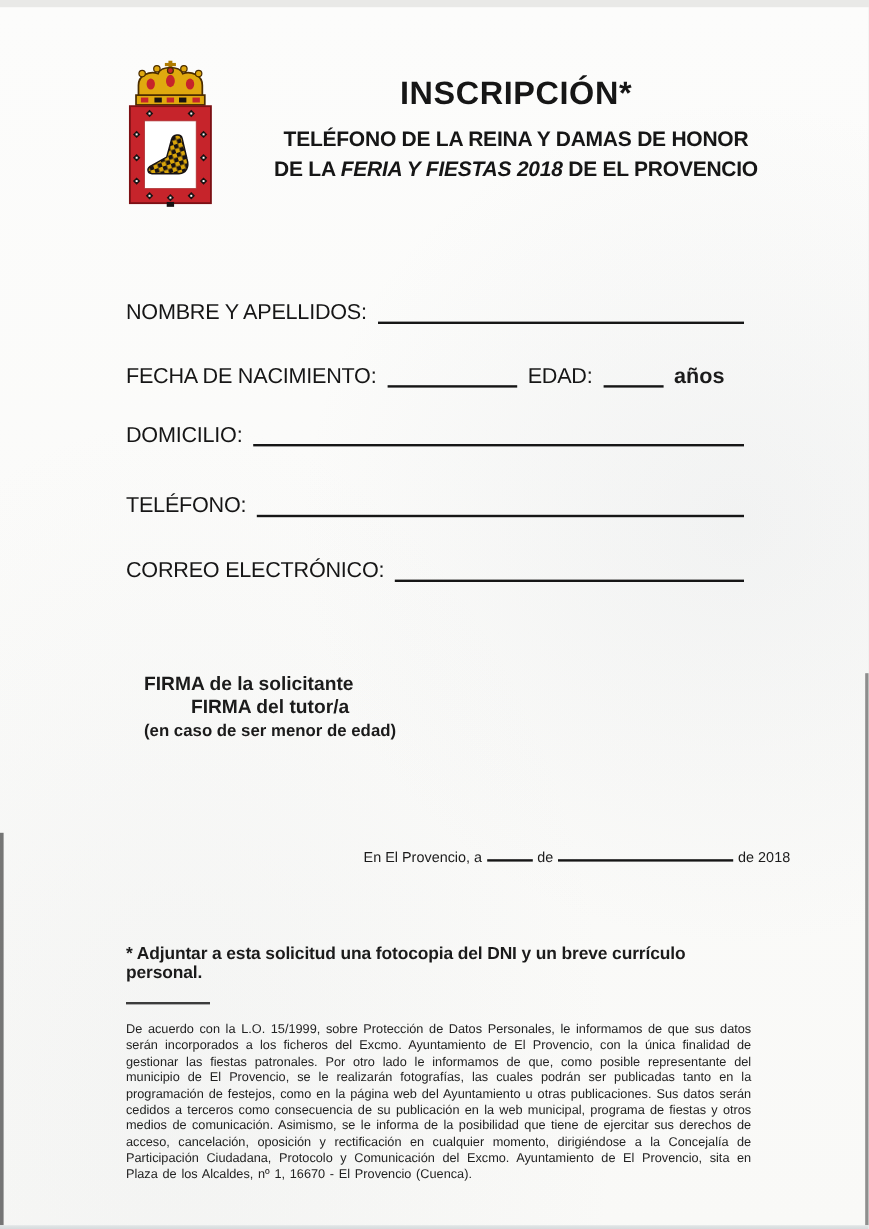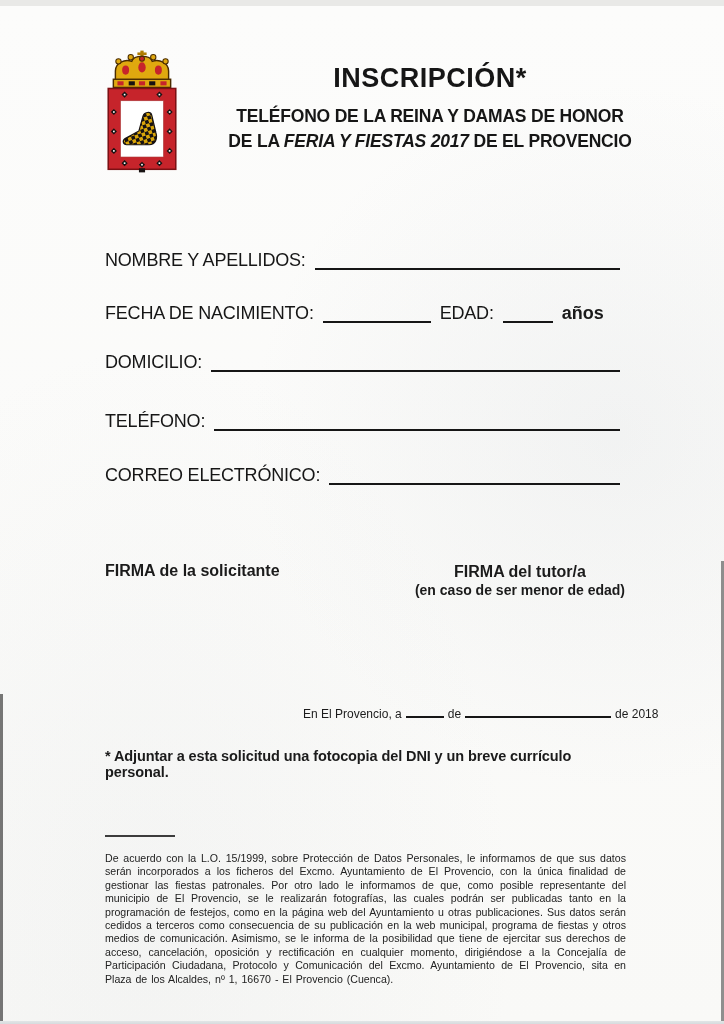--- a/index.html
+++ b/index.html
@@ -35,34 +35,34 @@
   .row{position:absolute;left:105px;width:515px;height:28px;display:flex;
     align-items:flex-end;gap:9px;}
   .lbl{font-size:18px;font-weight:normal;line-height:28px;white-space:nowrap;
     letter-spacing:-0.2px;color:#161616;}
   .uline{flex:1;border-bottom:2.3px solid #161616;margin-bottom:4px;height:0;}
   .uline.fw112{flex:none;width:108px;}
   .uline.fw52{flex:none;width:50px;}
   .row .tail{font-size:18px;font-weight:bold;line-height:28px;}
   .row1{top:240px;} .row2{top:293px;} .row3{top:342px;} .row4{top:401px;} .row5{top:455px;}
 
-  .sigrow{position:absolute;left:105px;top:556px;width:520px;display:flex;
-    justify-content:space-between;align-items:flex-start;}
+  .sigrow{position:absolute;left:120px;top:556px;width:520px;display:flex;
+    justify-content:space-between;align-items:flex-start;flex-direction:column;}
   .sigleft{font-size:16px;font-weight:bold;}
   .sigright{text-align:center;}
   .sigright .t{font-size:16px;font-weight:bold;line-height:19px;}
   .sigright .n{font-size:14px;font-weight:bold;line-height:18px;}
 
   .dateline{position:absolute;left:303px;top:698px;font-size:12px;font-weight:normal;
     white-space:nowrap;}
   .iline{display:inline-block;border-bottom:2px solid #161616;height:12px;
     margin:0 4px;vertical-align:baseline;}
   .iline.w36{width:38px;} .iline.w150{width:146px;}
 
-  .footnote{position:absolute;left:105px;top:742px;width:520px;
+  .footnote{position:absolute;left:105px;top:781px;width:520px;
     font-size:14.5px;font-weight:bold;letter-spacing:-0.1px;}
 
   .divider{position:absolute;left:105px;top:829px;width:70px;height:0;
     border-top:2px solid #3c3c3c;}
 
   .legal{position:absolute;left:105px;top:846px;width:521px;
     font-size:10.6px;line-height:13.4px;text-align:justify;color:#222;
     word-spacing:1px;}
 </style>
 </head>
@@ -118,21 +118,21 @@
       <use href="#erm" x="40" y="108.5"></use>
       <use href="#erm" x="57" y="107"></use>
 
       <path d="M28,92 C24.5,92 23.5,88 26.5,86 L40,78.5 L44,64 C45,60 51.5,59 52.5,63 L56.5,80 C58.5,86.5 56,91.5 50,92 Z" fill="url(#chk)" stroke="#171212" stroke-width="1.2"></path>
     </svg>
   </div>
 
   <header class="hdr">
     <h1>INSCRIPCIÓN*</h1>
     <div class="sub">TELÉFONO DE LA REINA Y DAMAS DE HONOR</div>
-    <div class="sub"><span>DE LA </span><span class="it">FERIA Y FIESTAS 2017</span><span> DE EL PROVENCIO</span></div>
+    <div class="sub"><span>DE LA </span><span class="it">FERIA Y FIESTAS 2018</span><span> DE EL PROVENCIO</span></div>
   </header>
 
   <div class="row row1">
     <span class="lbl">NOMBRE Y APELLIDOS:</span>
     <span class="uline"></span>
   </div>
 
   <div class="row row2">
     <span class="lbl">FECHA DE NACIMIENTO:</span>
     <span class="uline fw112"></span>

